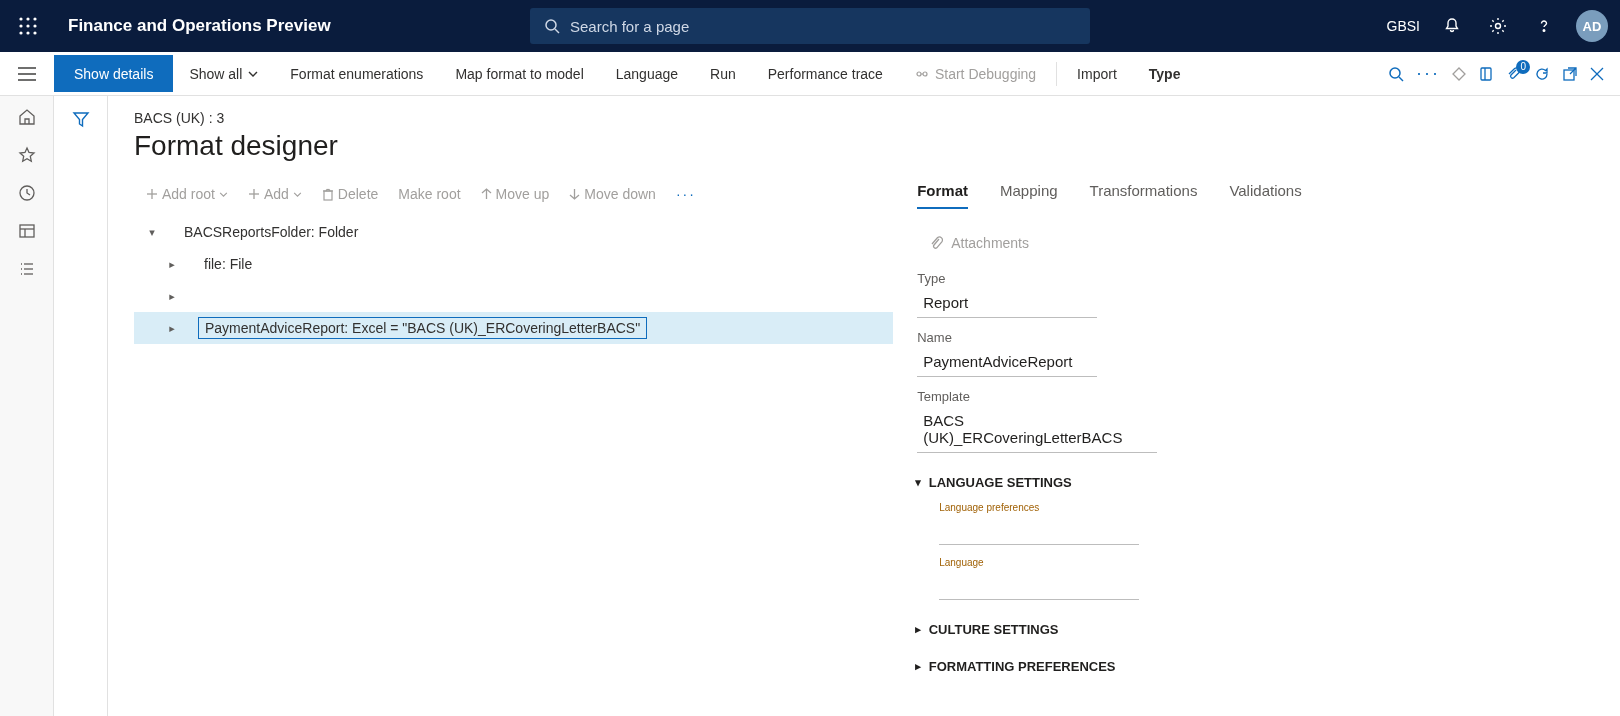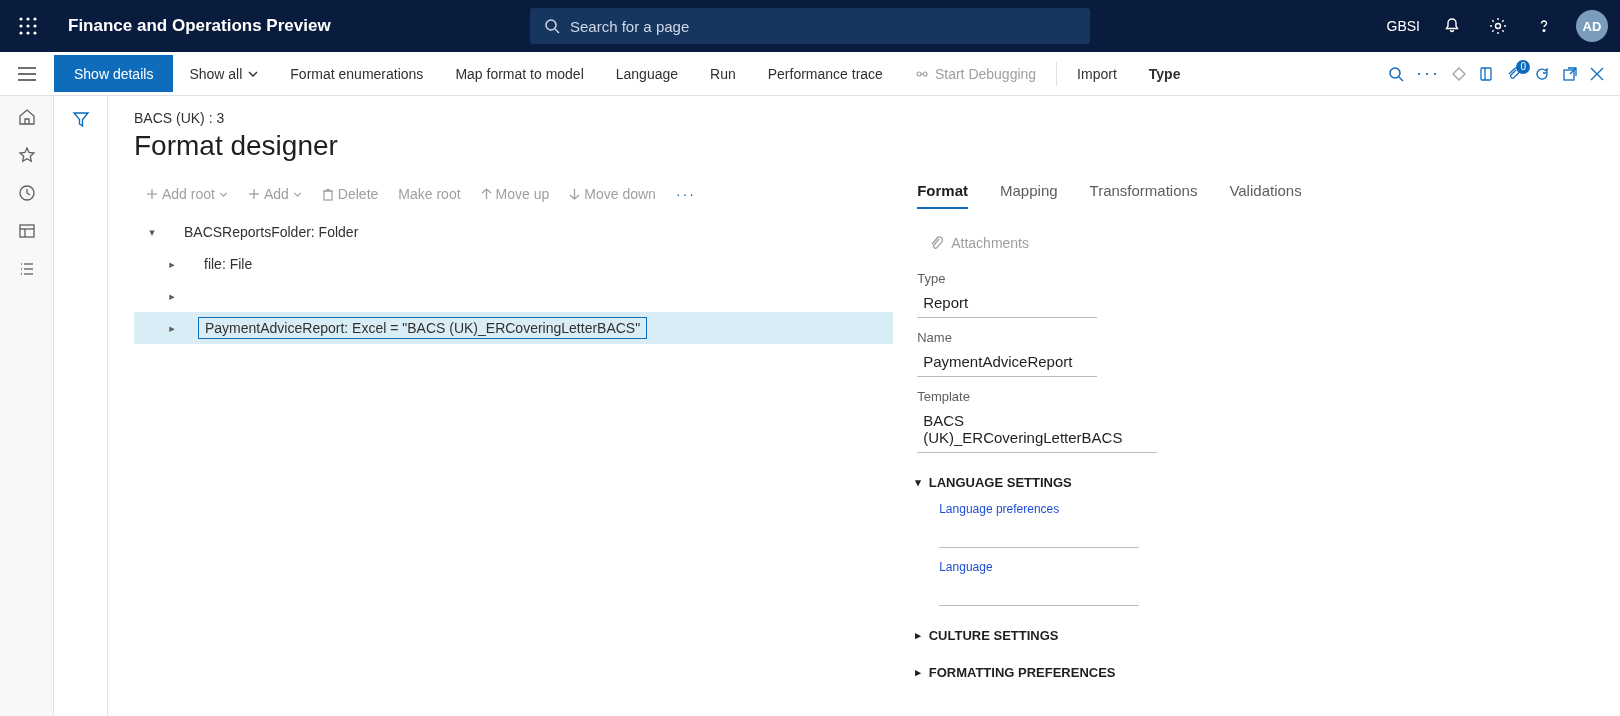--- a/index.html
+++ b/index.html
@@ -84,21 +84,21 @@
 
 .attachments { color:#a19f9d; font-size:14px; display:flex; align-items:center; gap:8px; padding:8px 0 8px 12px; }
 
 .field { margin-top:12px; }
 .field-label { font-size:13px; color:#605e5c; margin-bottom:4px; }
 .field-value { font-size:15px; color:#201f1e; border-bottom:1px solid #bdbdbd; padding:4px 6px 6px 6px; width:180px; }
 .field-value.wide { width:240px; }
 
 .fieldset-header { display:flex; align-items:center; gap:8px; margin-top:22px; margin-left:-2px; font-size:13px; font-weight:700; color:#201f1e; cursor:pointer; }
 .fieldset-header .caret { font-size:11px; }
-.sub-label { font-size:12px; color:#1d4ed8; margin:12px 0 0 22px; }
+.sub-label { font-size:10px; color:#a16207; margin:12px 0 0 22px; }
 .sub-input { border-bottom:1px solid #bdbdbd; width:200px; height:28px; margin:4px 0 0 22px; }
 
 svg { display:block; }
 </style>
 </head>
 <body>
 
 <div class="topbar">
   <span class="waffle">
     <svg width="18" height="18" viewBox="0 0 18 18" fill="#fff">

